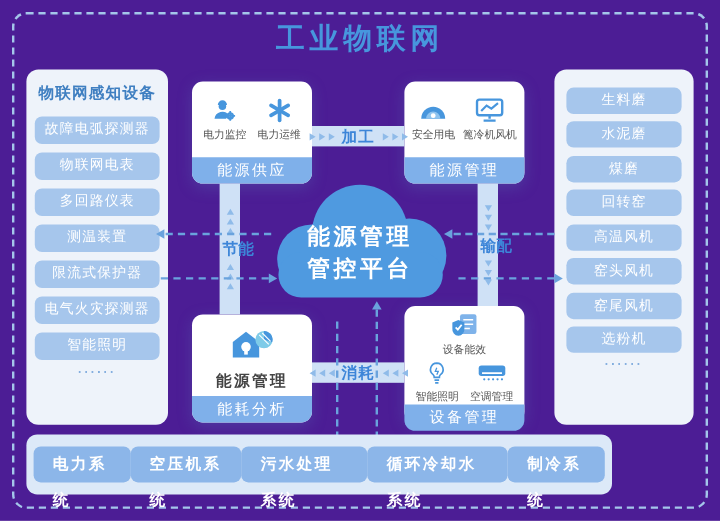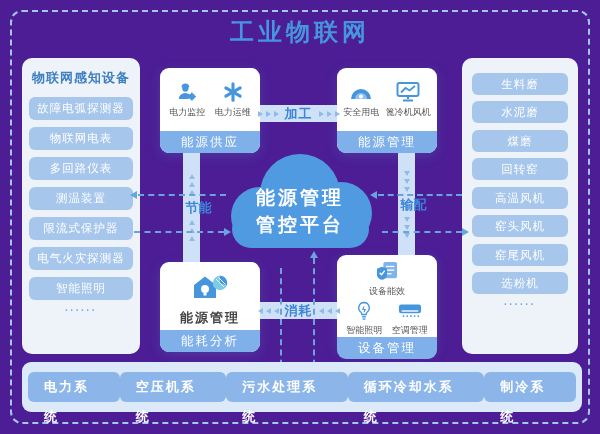--- a/index.html
+++ b/index.html
@@ -49,21 +49,21 @@
   .chu{width:0;height:0;border-bottom:5px solid var(--chev);border-left:3.5px solid transparent;border-right:3.5px solid transparent;}
   .chd{width:0;height:0;border-top:5px solid var(--chev);border-left:3.5px solid transparent;border-right:3.5px solid transparent;}
   
   .dh{position:absolute;height:0;border-top:2px dashed var(--dash);}
   .dv{position:absolute;width:0;border-left:2px dashed var(--dash);}
   .al{position:absolute;width:0;height:0;border-right:7px solid var(--dash);border-top:4px solid transparent;border-bottom:4px solid transparent;}
   .ar{position:absolute;width:0;height:0;border-left:7px solid var(--dash);border-top:4px solid transparent;border-bottom:4px solid transparent;}
   .au{position:absolute;width:0;height:0;border-bottom:7px solid var(--dash);border-left:4px solid transparent;border-right:4px solid transparent;}
   .ad{position:absolute;width:0;height:0;border-top:7px solid var(--dash);border-left:4px solid transparent;border-right:4px solid transparent;}
   
-  .sysbar{position:absolute;left:22px;top:362px;width:560px;height:50px;background:var(--sysbar);
+  .sysbar{position:absolute;left:22px;top:362px;width:488px;height:50px;background:var(--sysbar);
     border-radius:9px;display:flex;align-items:center;justify-content:space-evenly;padding:0 6px;}
   .syspill{height:30px;line-height:30px;padding:0 16px;background:var(--syspill);border-radius:6px;
     color:#fff;font-size:13px;font-weight:bold;letter-spacing:2px;}
 </style>
 </head>
 <body>
 
 <div class="stage">
   <div class="frame"></div>
   <div class="title">工业物联网</div>

